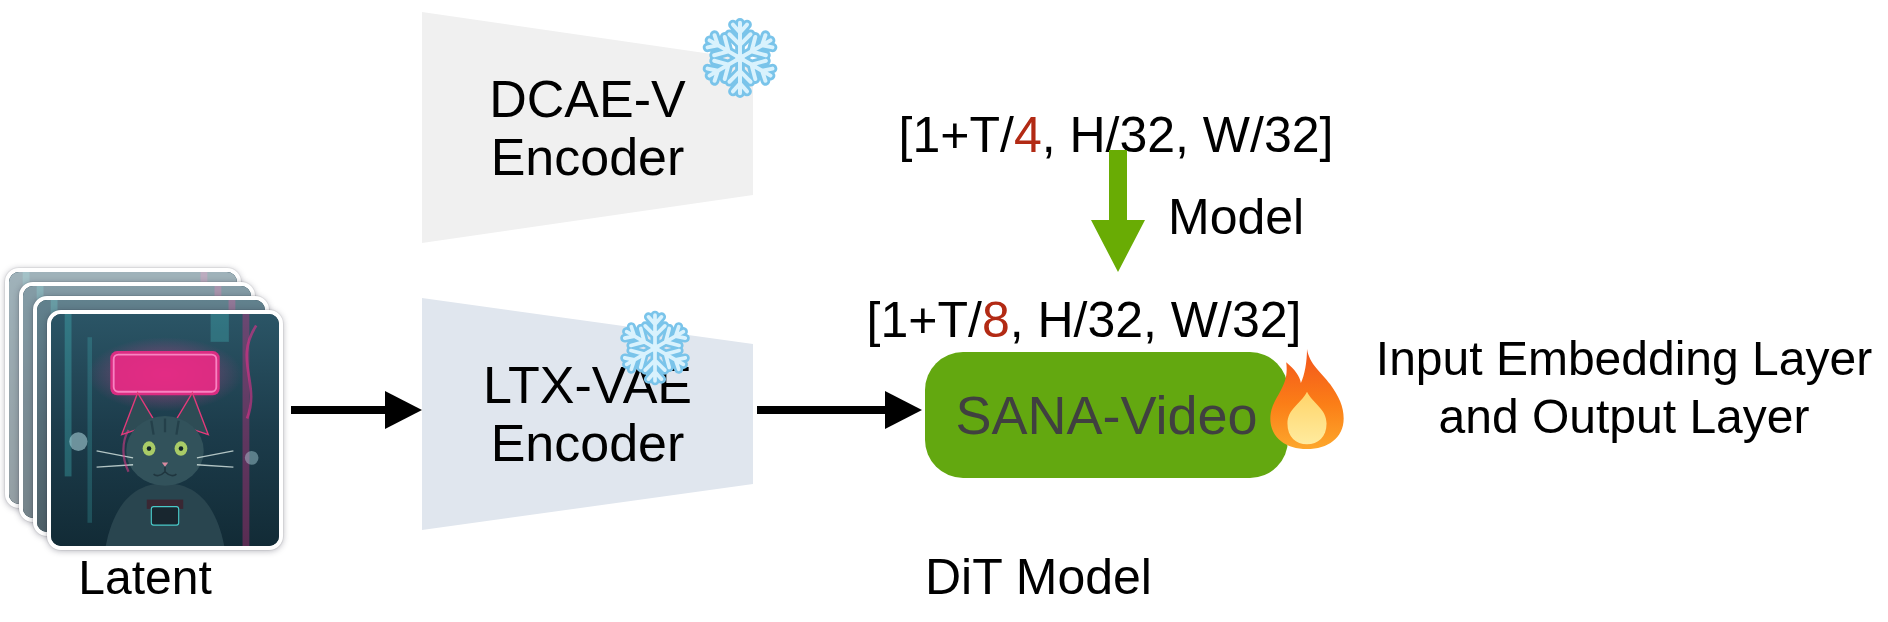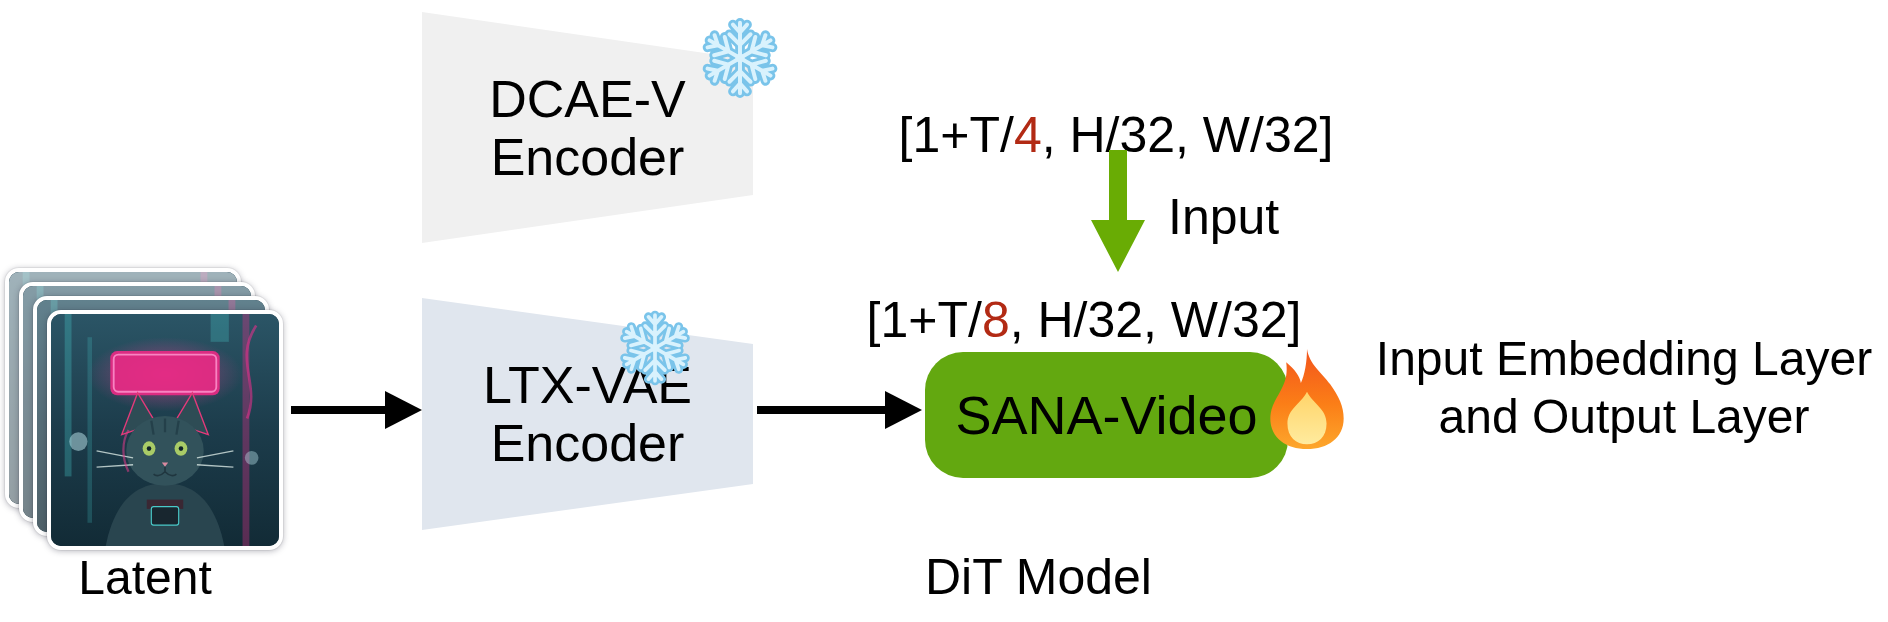--- a/index.html
+++ b/index.html
@@ -56,21 +56,21 @@
   #formula-bottom{left:864px; top:292px;}
   .red-digit{color:#b22a14;}
 
   #adapt-arrow{left:1091px; top:150px; width:54px; height:122px;}
   #adapt-label{left:1168px; top:190px; font-size:50px; line-height:54px;}
 
   
   #sana-box{
     left:925px; top:352px; width:363px; height:126px; background:#63a810;
     border-radius:38px; display:flex; align-items:center; justify-content:center;
-    color:#000000; font-size:54px; z-index:5;
+    color:#404040; font-size:54px; z-index:5;
   }
   #fire{left:1263px; top:341px; width:88px; height:116px; z-index:7;}
 
   #dit-caption{left:925px; top:550px; width:363px; text-align:left;
     font-size:50px; line-height:54px;}
 
   
   #note{left:1368px; top:330px; width:512px; text-align:center;
     font-size:48px; line-height:58px;}
 
@@ -261,21 +261,21 @@
   <div id="arrow2-shaft" class="abs shaft"></div>
   <div id="arrow2-head" class="abs head"></div>
 
   <div id="formula-top" class="abs formula">
     <span>[1+T/</span><span class="red-digit">4</span><span>, H/32, W/32]</span>
   </div>
 
   <svg id="adapt-arrow" class="abs" viewBox="0 0 54 122">
     <polygon points="18,0 36,0 36,70 54,70 27,122 0,70 18,70" fill="#69ac04"></polygon>
   </svg>
-  <div id="adapt-label" class="abs">Input</div>
+  <div id="adapt-label" class="abs">Model</div>
 
   <div id="formula-bottom" class="abs formula">
     <span>[1+T/</span><span class="red-digit">8</span><span>, H/32, W/32]</span>
   </div>
 
   <div id="sana-box" class="abs">
     <span>SANA-Video</span>
   </div>
   <svg id="fire" class="abs" viewBox="0 0 72 84">
     <path d="M36,1 C38,14 48,20 55,30 C62,40 66,48 66,58 C66,74 53,83 36,83 C19,83 6,74 6,58 C6,47 12,41 16,32 C19,26 20,20 19,12 C26,18 30,23 31,29 C34,22 36,12 36,1 Z" fill="url(#fire-grad)"></path>

